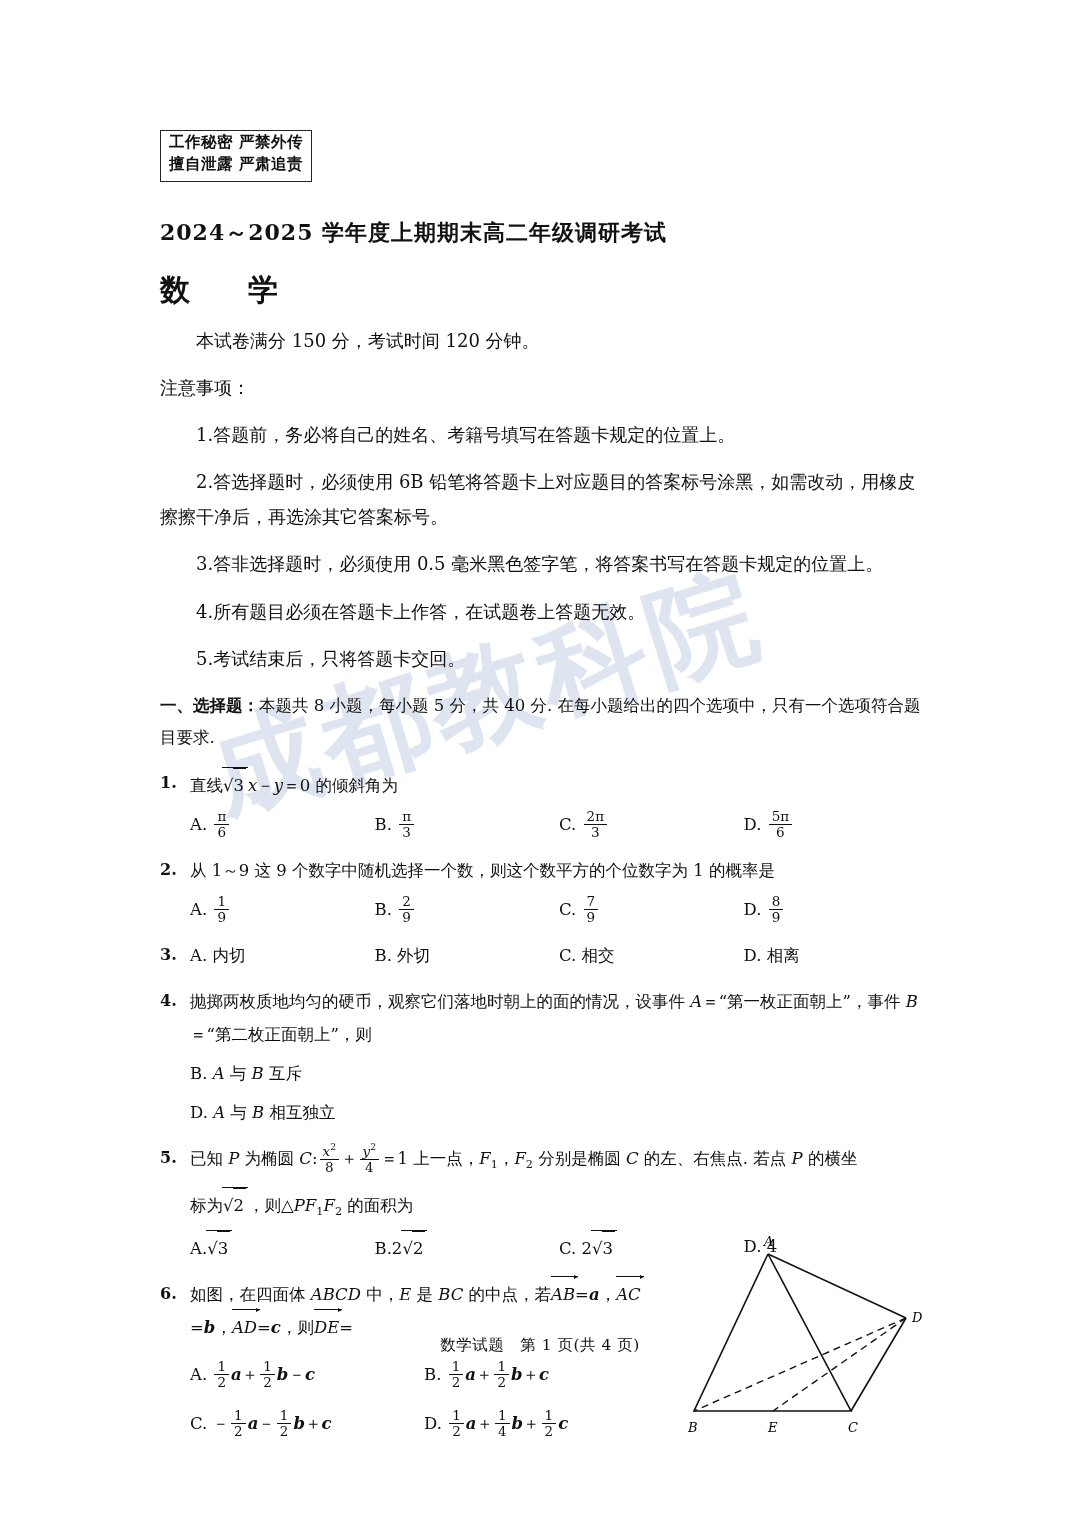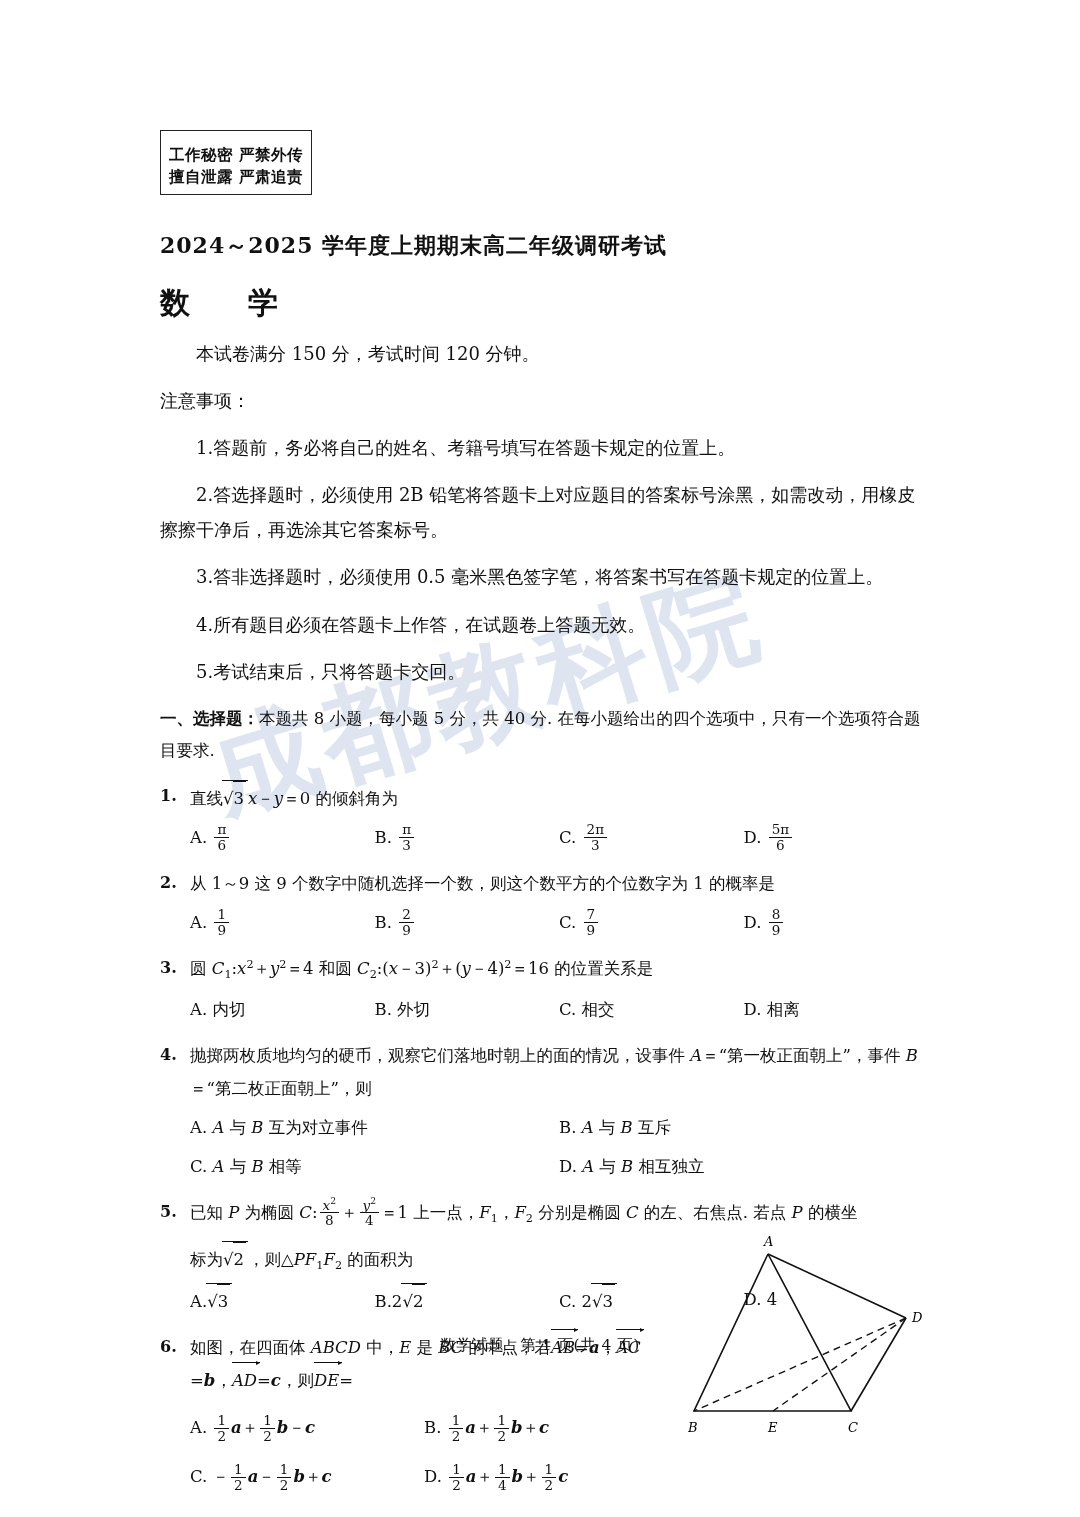--- a/index.html
+++ b/index.html
@@ -25,21 +25,21 @@
   .content {
     position: absolute;
     left: 160px;
     top: 130px;
     width: 768px;
   }
   
   .secrecy {
     border: 1.5px solid #222;
     display: inline-block;
-    padding: 13px 8px 5px 8px;
+    padding: 0 8px 5px 8px;
     line-height: 1.45;
     font-size: 15.5px;
     letter-spacing: 0.5px;
     font-family: "DejaVu Sans", "Liberation Sans", sans-serif;
     font-weight: bold;
   }
   .secrecy div { white-space: nowrap; }
 
   .doc-title {
     text-align: left;
@@ -185,21 +185,21 @@
       <div>工作秘密  严禁外传</div>
       <div>擅自泄露  严肃追责</div>
     </div>
 
     <div class="doc-title">2024～2025 学年度上期期末高二年级调研考试</div>
     <div class="subject-title">数　学</div>
 
     <div class="para">本试卷满分 150 分，考试时间 120 分钟。</div>
     <div class="para noindent bold">注意事项：</div>
     <div class="para">1.答题前，务必将自己的姓名、考籍号填写在答题卡规定的位置上。</div>
-    <div class="para">2.答选择题时，必须使用 2B 铅笔将答题卡上对应题目的答案标号涂黑，如需改动，用橡皮擦擦干净后，再选涂其它答案标号。</div>
+    <div class="para">2.答选择题时，必须使用 6B 铅笔将答题卡上对应题目的答案标号涂黑，如需改动，用橡皮擦擦干净后，再选涂其它答案标号。</div>
     <div class="para">3.答非选择题时，必须使用 0.5 毫米黑色签字笔，将答案书写在答题卡规定的位置上。</div>
     <div class="para">4.所有题目必须在答题卡上作答，在试题卷上答题无效。</div>
     <div class="para">5.考试结束后，只将答题卡交回。</div>
 
     <div class="section-head">
       <span class="lbl">一、选择题：</span><span>本题共 8 小题，每小题 5 分，共 40 分. 在每小题给出的四个选项中，只有一个选项符合题目要求.</span>
     </div>
 
     
     <div class="q">
@@ -221,39 +221,36 @@
         <div>A.&nbsp;<span class="frac"><span class="nu">1</span><span class="de">9</span></span></div>
         <div>B.&nbsp;<span class="frac"><span class="nu">2</span><span class="de">9</span></span></div>
         <div>C.&nbsp;<span class="frac"><span class="nu">7</span><span class="de">9</span></span></div>
         <div>D.&nbsp;<span class="frac"><span class="nu">8</span><span class="de">9</span></span></div>
       </div>
     </div>
 
     
     <div class="q">
       <span class="num">3.</span>
-      <span>圆 <span class="it">C</span><sub>1</sub>:<span class="it">x</span><sup>2</sup>＋<span class="it">y</span><sup>2</sup>＝4 和圆 <span class="it">C</span><sub>2</sub>:(<span class="it">x</span>－3)<sup>2</sup>＋(<span class="it">y</span>－4)<sup>2</sup>＝16 的位置关系是</span>
       <div class="opts">
         <div>A. 内切</div>
         <div>B. 外切</div>
         <div>C. 相交</div>
         <div>D. 相离</div>
       </div>
     </div>
 
     
     <div class="q">
       <span class="num">4.</span>
       <span>抛掷两枚质地均匀的硬币，观察它们落地时朝上的面的情况，设事件 <span class="it">A</span>＝“第一枚正面朝上”，事件 <span class="it">B</span>＝“第二枚正面朝上”，则</span>
       <div class="opts two">
-        <div>A. <span class="it">A</span> 与 <span class="it">B</span> 互为对立事件</div>
         <div>B. <span class="it">A</span> 与 <span class="it">B</span> 互斥</div>
       </div>
       <div class="opts two">
-        <div>C. <span class="it">A</span> 与 <span class="it">B</span> 相等</div>
         <div>D. <span class="it">A</span> 与 <span class="it">B</span> 相互独立</div>
       </div>
     </div>
 
     
     <div class="q">
       <span class="num">5.</span>
       <span>已知 <span class="it">P</span> 为椭圆 <span class="it">C</span>:<span class="frac"><span class="nu"><span class="it">x</span><sup>2</sup></span><span class="de">8</span></span>＋<span class="frac"><span class="nu"><span class="it">y</span><sup>2</sup></span><span class="de">4</span></span>＝1 上一点，<span class="it">F</span><sub>1</sub>，<span class="it">F</span><sub>2</sub> 分别是椭圆 <span class="it">C</span> 的左、右焦点. 若点 <span class="it">P</span> 的横坐</span>
       <div class="q5-line2">标为<span class="sqrt">√<span class="sqrt">2</span></span>，则△<span class="it">PF</span><sub>1</sub><span class="it">F</span><sub>2</sub> 的面积为</div>
       <div class="opts">

